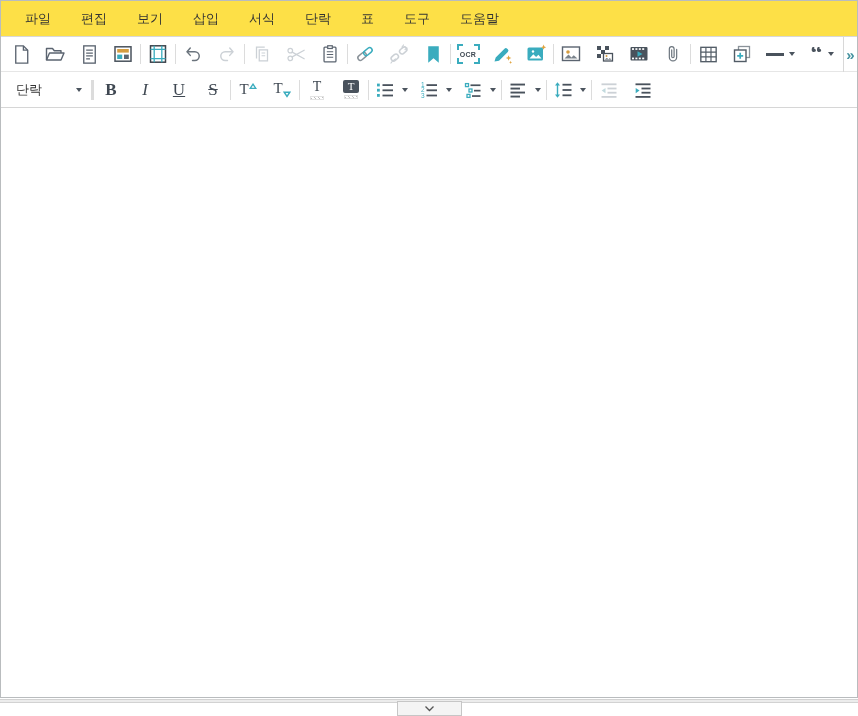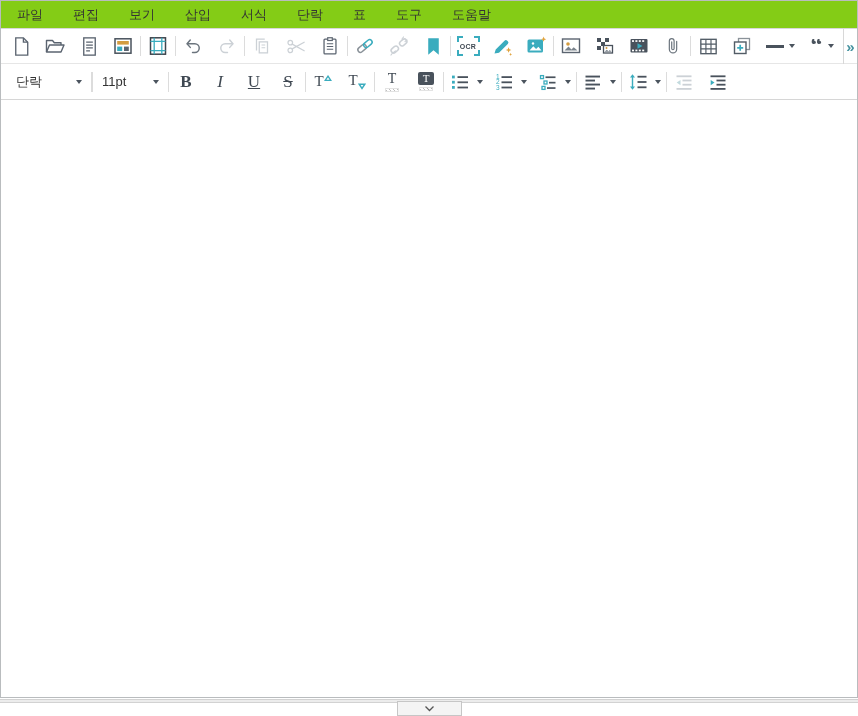--- a/index.html
+++ b/index.html
@@ -3,22 +3,22 @@
 <meta charset="utf-8">
 <style>
   * { box-sizing: border-box; margin: 0; padding: 0; }
   html,body { width:858px; height:716px; background:#fff; font-family:"Liberation Sans", sans-serif; overflow:hidden; }
   body { position:relative; }
 
   .editor-window { position:absolute; left:0; top:0; width:858px; height:698px;
     border:1px solid #b9bcbe; background:#fff; display:flex; flex-direction:column; }
 
   
-  .menu-bar { height:28px; background:#84cc16; border-bottom:1px solid #d8d8d8;
-    display:flex; align-items:center; padding-left:1px; }
+  .menu-bar { height:36px; background:#fde047; border-bottom:1px solid #d8d8d8;
+    display:flex; align-items:center; padding-left:9px; }
   .menu-item { padding:0 15px; font-size:13px; color:#333; line-height:27px; cursor:default; }
 
   
   .toolbar-1 { height:35px; background:#fff; border-bottom:1px solid #e6e6e6;
     display:flex; align-items:center; padding-left:3px; position:relative; }
   .tb-btn { width:34px; height:34px; display:flex; align-items:center; justify-content:center; }
   .tb-btn.wide { width:42px; gap:3px; }
   .sep { width:1px; height:20px; background:#dcdcdc; flex:0 0 1px; }
   .caret { width:0; height:0; border-left:3.5px solid transparent; border-right:3.5px solid transparent;
     border-top:4.5px solid #4b545e; margin-left:2px; }
@@ -289,24 +289,20 @@
   <div class="toolbar-2">
 
     <div class="dd dd-paragraph">
       <span class="dd-val">단락</span>
       <div class="caret"></div>
     </div>
     <div class="sep"></div>
 
     <div class="sep"></div>
 
-    <div class="dd dd-size">
-      <span class="dd-val">11pt</span>
-      <div class="caret"></div>
-    </div>
     <div class="sep"></div>
 
     <div class="fmt-btn">
       <span class="serif-letter b">B</span>
     </div>
     <div class="fmt-btn">
       <span class="serif-letter i">I</span>
     </div>
     <div class="fmt-btn">
       <span class="serif-letter u">U</span>

